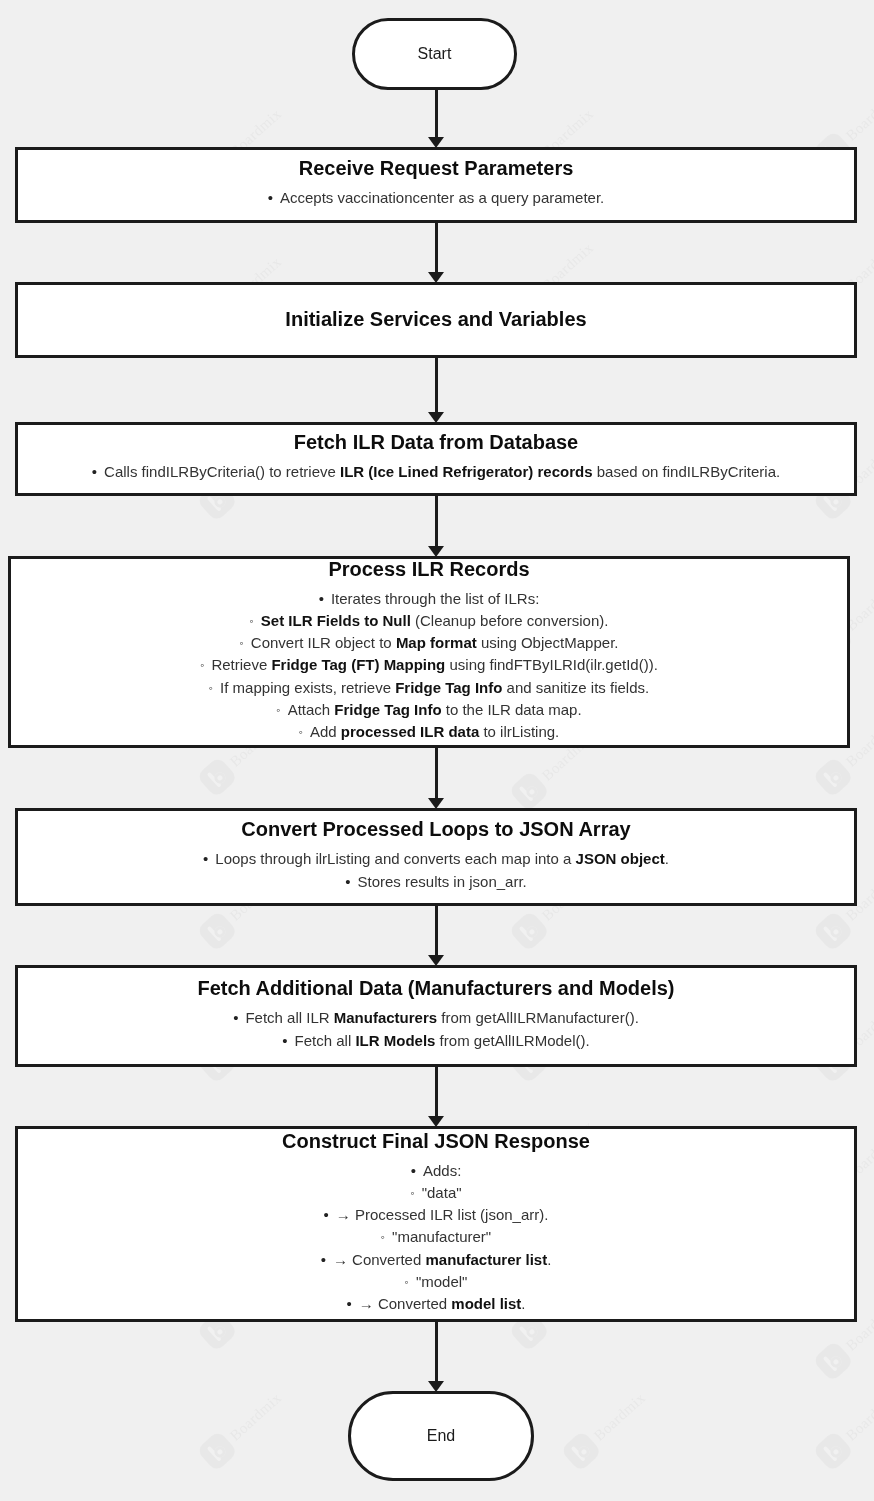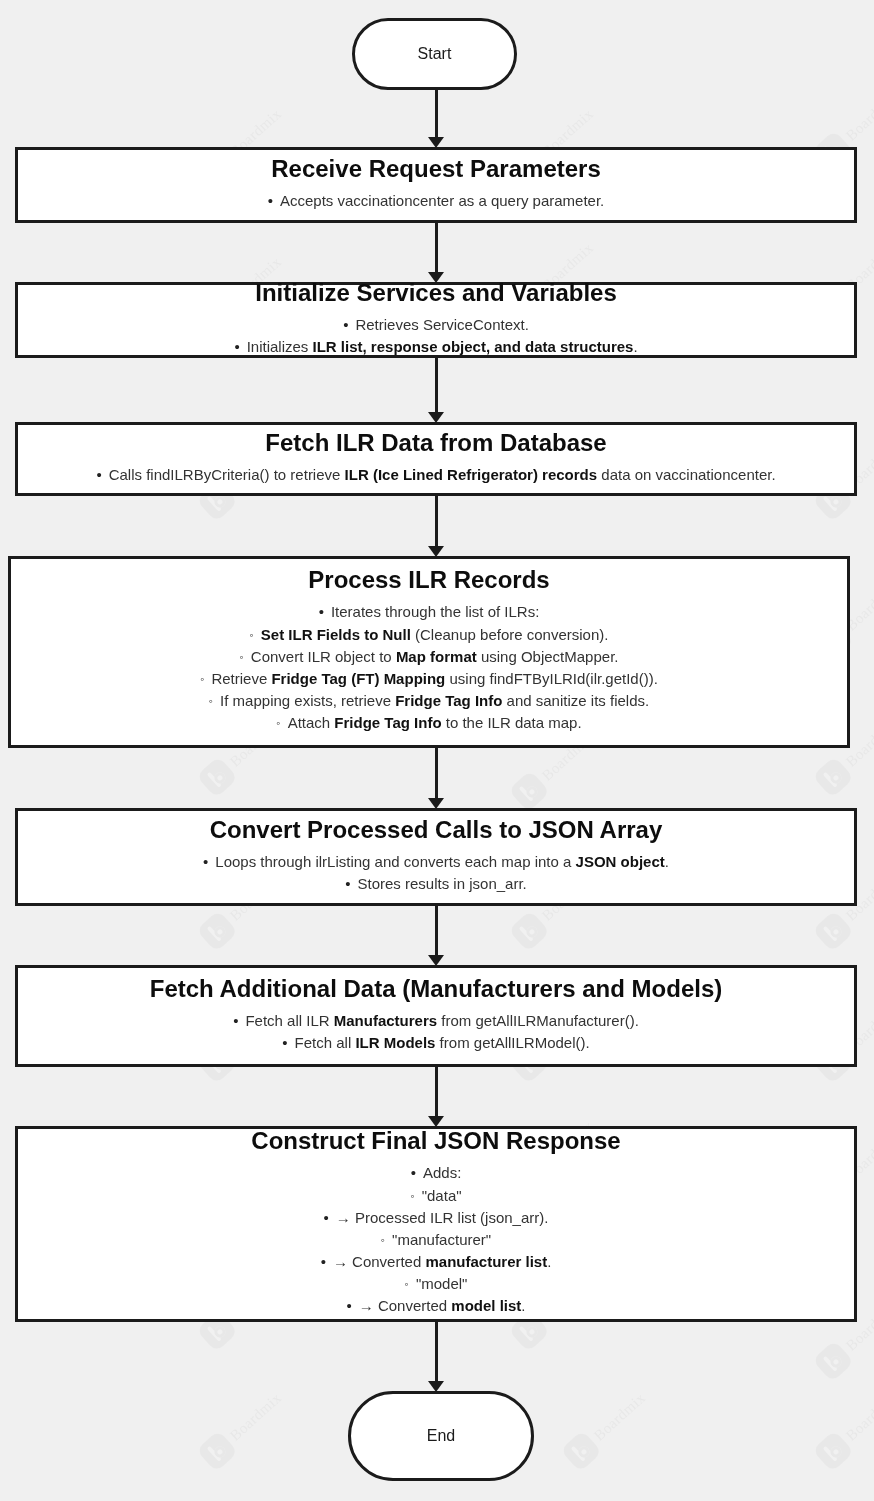--- a/index.html
+++ b/index.html
@@ -84,21 +84,21 @@
     display: flex;
     flex-direction: column;
     align-items: center;
     justify-content: center;
   }
   .node.terminator {
     border-radius: 46px;
     border-width: 3px;
   }
   .node-title {
-    font-size: 24px;
+    font-size: 20px;
     font-weight: bold;
     color: #0d0d0d;
     line-height: 1.25;
     margin-bottom: 2px;
   }
   .terminator .node-label {
     font-size: 16px;
     font-weight: normal;
     color: #1b1b1b;
     text-align: center;
@@ -293,44 +293,41 @@
       <div class="node-label">Start</div>
     </div>
     <div class="node" style="left: 15px; top: 147px; width: 842px; height: 76px;">
       <div class="node-title">Receive Request Parameters</div>
       <ul class="bullets">
         <li class="lvl1"><span class="mk">•</span><span>Accepts vaccinationcenter as a query parameter.</span></li>
       </ul>
     </div>
     <div class="node" style="left: 15px; top: 282px; width: 842px; height: 76px;">
       <div class="node-title">Initialize Services and Variables</div>
-      <ul class="bullets">
-        <li class="lvl1"><span class="mk">•</span><span>Retrieves ServiceContext.</span></li>
-        <li class="lvl1"><span class="mk">•</span><span>Initializes </span><b>ILR list, response object, and data structures</b><span>.</span></li>
-      </ul>
     </div>
     <div class="node" style="left: 15px; top: 422px; width: 842px; height: 74px;">
       <div class="node-title">Fetch ILR Data from Database</div>
       <ul class="bullets">
-        <li class="lvl1"><span class="mk">•</span><span>Calls findILRByCriteria() to retrieve </span><b>ILR (Ice Lined Refrigerator) records</b><span> data on vaccinationcenter.</span></li>
+        <li class="lvl1"><span class="mk">•</span><span>Calls findILRByCriteria() to retrieve </span><b>ILR (Ice Lined Refrigerator) records</b><span> based on findILRByCriteria.</span></li>
       </ul>
     </div>
     <div class="node" style="left: 8px; top: 556px; width: 842px; height: 192px;">
       <div class="node-title">Process ILR Records</div>
       <ul class="bullets">
         <li class="lvl1"><span class="mk">•</span><span>Iterates through the list of ILRs:</span></li>
         <li class="lvl2"><span class="mk">◦</span><b>Set ILR Fields to Null</b><span> (Cleanup before conversion).</span></li>
         <li class="lvl2"><span class="mk">◦</span><span>Convert ILR object to </span><b>Map format</b><span> using ObjectMapper.</span></li>
         <li class="lvl2"><span class="mk">◦</span><span>Retrieve </span><b>Fridge Tag (FT) Mapping</b><span> using findFTByILRId(ilr.getId()).</span></li>
         <li class="lvl2"><span class="mk">◦</span><span>If mapping exists, retrieve </span><b>Fridge Tag Info</b><span> and sanitize its fields.</span></li>
         <li class="lvl2"><span class="mk">◦</span><span>Attach </span><b>Fridge Tag Info</b><span> to the ILR data map.</span></li>
+        <li class="lvl2"><span class="mk">◦</span><span>Add </span><b>processed ILR data</b><span> to ilrListing.</span></li>
       </ul>
     </div>
     <div class="node" style="left: 15px; top: 808px; width: 842px; height: 98px;">
-      <div class="node-title">Convert Processed Calls to JSON Array</div>
+      <div class="node-title">Convert Processed Loops to JSON Array</div>
       <ul class="bullets">
         <li class="lvl1"><span class="mk">•</span><span>Loops through ilrListing and converts each map into a </span><b>JSON object</b><span>.</span></li>
         <li class="lvl1"><span class="mk">•</span><span>Stores results in json_arr.</span></li>
       </ul>
     </div>
     <div class="node" style="left: 15px; top: 965px; width: 842px; height: 102px;">
       <div class="node-title">Fetch Additional Data (Manufacturers and Models)</div>
       <ul class="bullets">
         <li class="lvl1"><span class="mk">•</span><span>Fetch all ILR </span><b>Manufacturers</b><span> from getAllILRManufacturer().</span></li>
         <li class="lvl1"><span class="mk">•</span><span>Fetch all </span><b>ILR Models</b><span> from getAllILRModel().</span></li>

